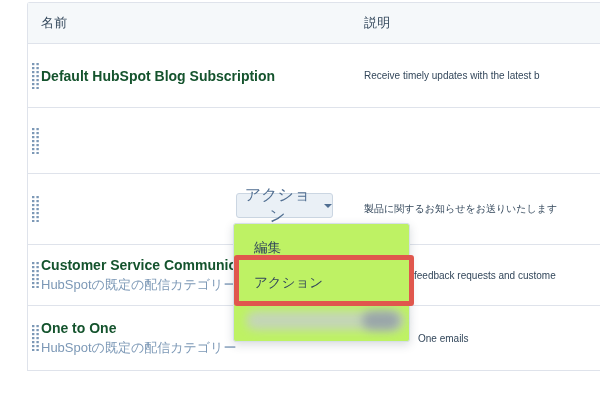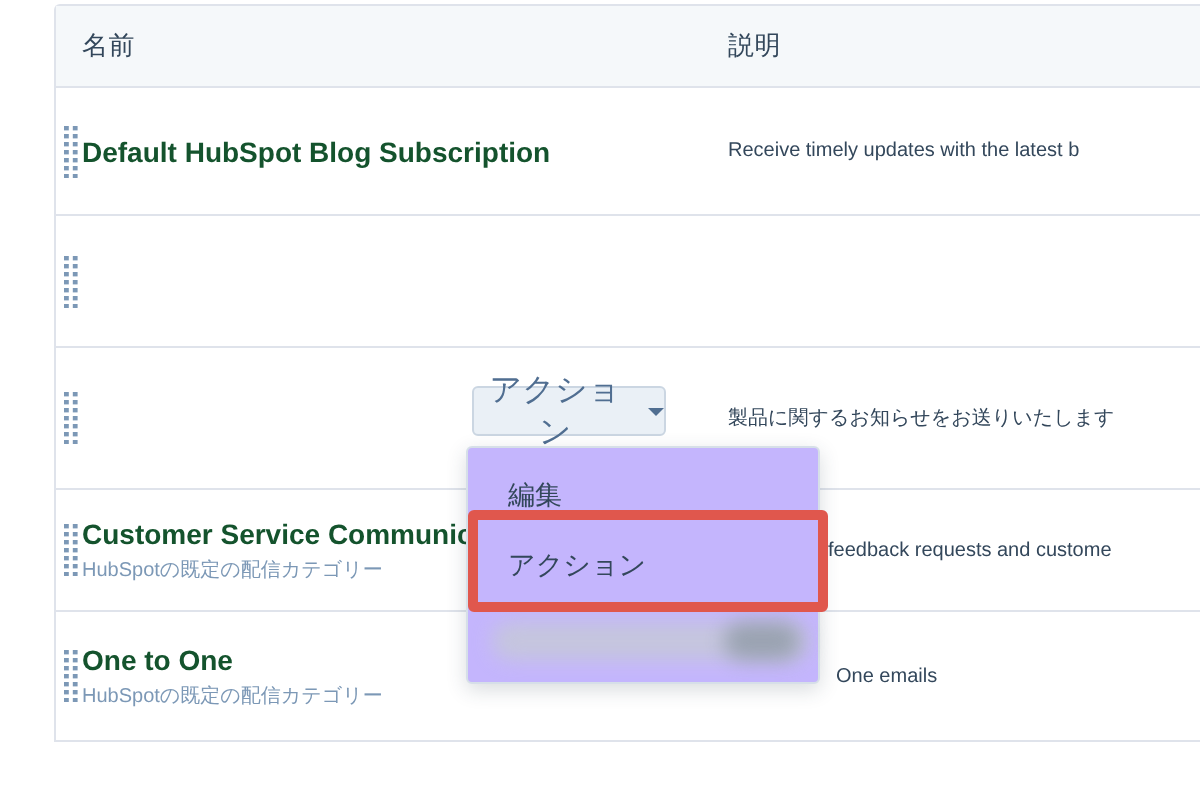--- a/index.html
+++ b/index.html
@@ -27,40 +27,40 @@
   .cell-name{
     width:336px;box-sizing:border-box;padding-left:4px;
     display:flex;align-items:center;flex-shrink:0;
   }
   .drag{width:7px;margin-right:2px;display:flex;align-items:center;flex-shrink:0;}
   .titleblock{min-width:0;}
   .title{
     font-size:14px;font-weight:bold;color:#14532d;white-space:nowrap;
     text-decoration:none;display:block;cursor:pointer;
   }
-  .subtitle{font-size:10px;color:#7c98b6;white-space:nowrap;margin-top:3px;}
+  .subtitle{font-size:13px;color:#7c98b6;white-space:nowrap;margin-top:3px;}
   .cell-desc{font-size:10px;color:#33475b;white-space:nowrap;}
   .indent-50{margin-left:50px;}
   .indent-42{margin-left:54px;}
   
   .actions-btn{
     position:absolute;left:236px;top:193px;width:97px;height:25px;
     background:#eaf0f6;border:1px solid #cbd6e2;border-radius:3px;
     font-family:inherit;font-size:16px;color:#506e91;
     display:flex;align-items:center;justify-content:center;gap:6px;
     cursor:pointer;z-index:4;box-sizing:border-box;padding:0;
   }
   .caret{
     width:0;height:0;border-left:4px solid transparent;border-right:4px solid transparent;
     border-top:4px solid #506e91;display:inline-block;
   }
   
   .dropdown{
     position:absolute;left:233px;top:223px;width:177px;height:119px;
-    background:#c4b5fd;border:1px solid #d6dfe8;border-radius:3px;
+    background:#bef264;border:1px solid #d6dfe8;border-radius:3px;
     box-shadow:0 3px 10px rgba(45,62,80,.18);z-index:5;box-sizing:border-box;
   }
   .dd-item{
     position:absolute;left:0;right:0;display:flex;align-items:center;
     padding-left:20px;font-size:13.5px;color:#33475b;cursor:pointer;
   }
   .dd-edit{top:6px;height:36px;}
   .dd-archive{top:38px;height:42px;}
   .dd-redacted{top:84px;height:26px;}
   .blur-bar{

